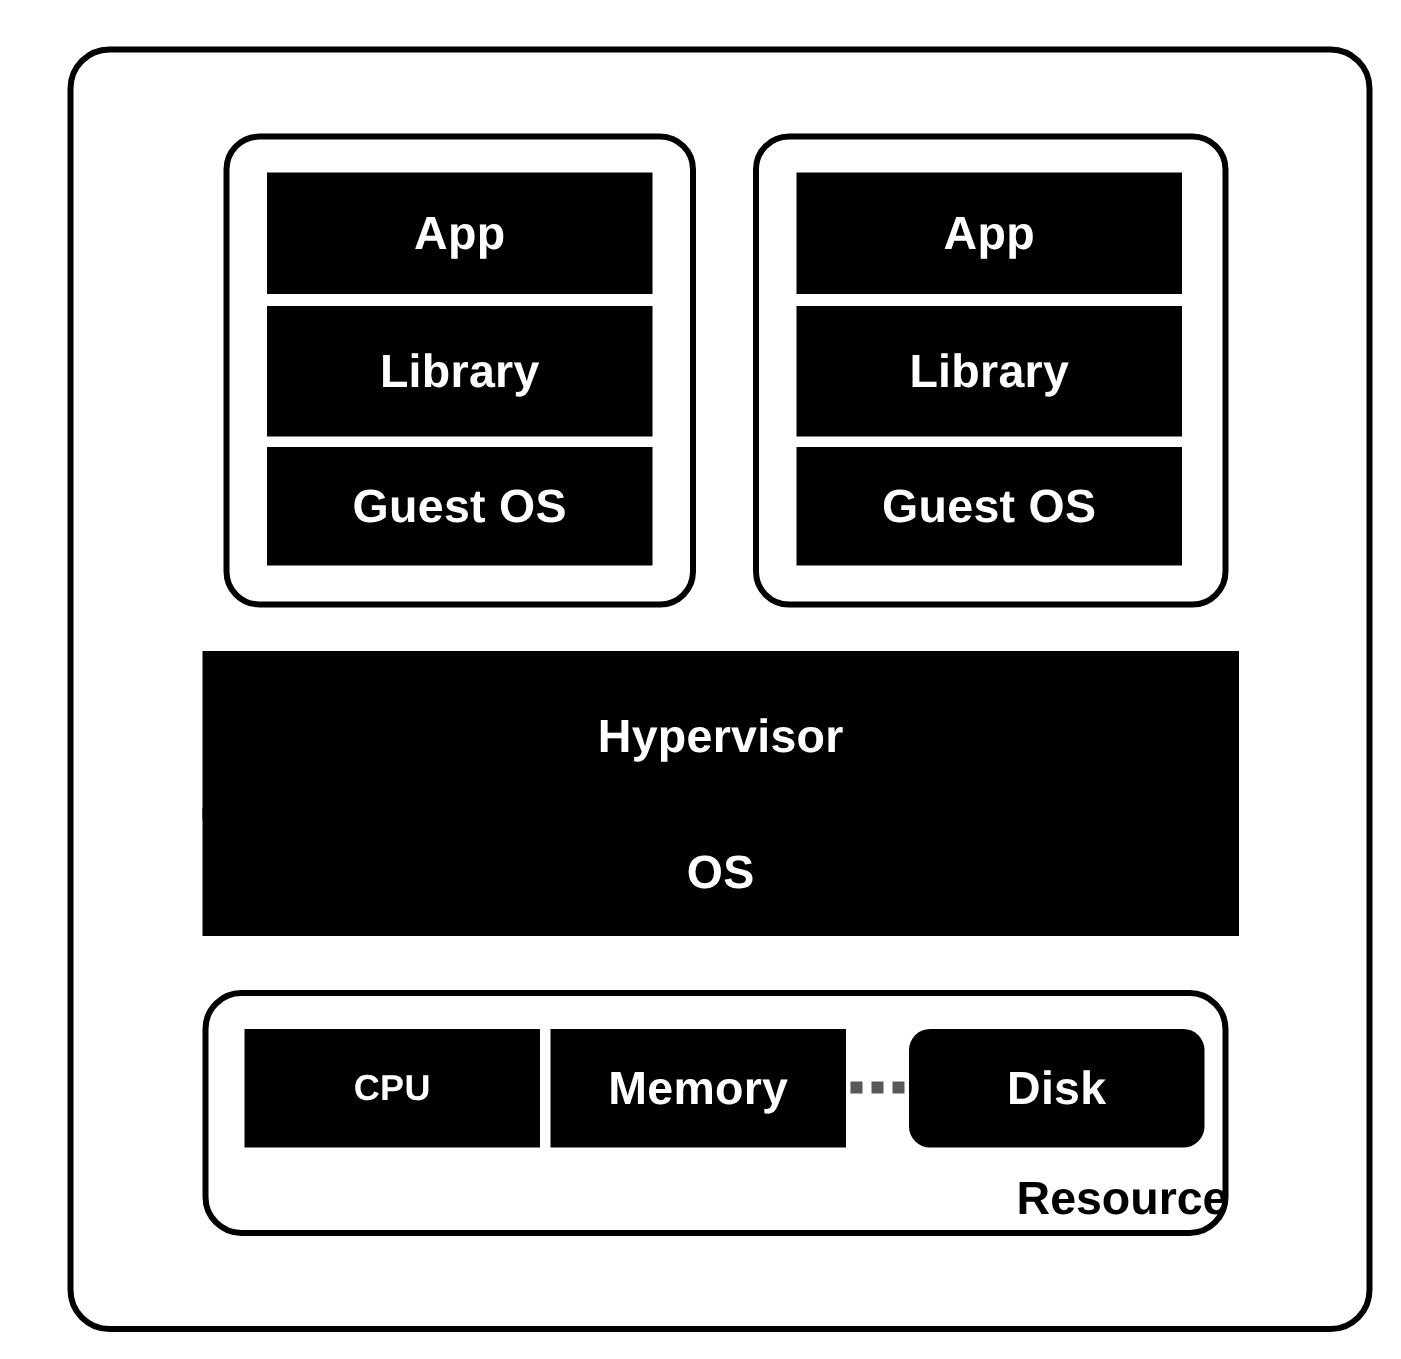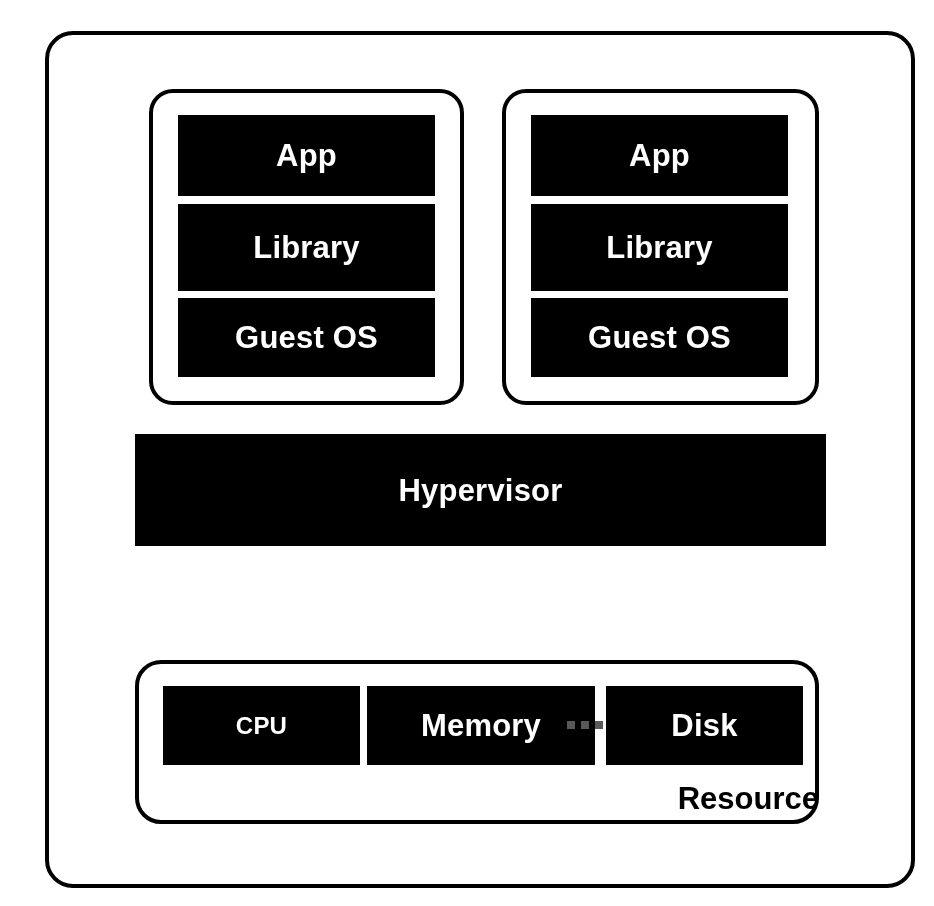--- a/index.html
+++ b/index.html
@@ -78,22 +78,22 @@
     left: 135px;
     top: 660px;
     width: 684px;
     height: 164px;
     box-sizing: border-box;
     border: 4px solid #000000;
     border-radius: 26px;
     background: #ffffff;
   }
   #blk-cpu    { left: 163px; top: 686px; width: 197px; height: 79px; font-size: 24px; }
-  #blk-memory { left: 367px; top: 686px; width: 228px; height: 79px; font-size: 31px; }
-  #blk-disk   { left: 606px; top: 686px; width: 197px; height: 79px; font-size: 31px; }
+  #blk-memory { left: 367px; top: 686px; width: 197px; height: 79px; font-size: 31px; }
+  #blk-disk   { left: 606px; top: 686px; width: 197px; height: 79px; font-size: 31px; border-radius: 14px; }
 
   
   #resource-ellipsis {
     position: absolute;
     left: 567px;
     top: 718px;
     width: 36px;
     height: 14px;
     display: flex;
     align-items: center;
@@ -130,20 +130,21 @@
   <div class="blk" id="blk-lib-1">Library</div>
   <div class="blk" id="blk-guestos-1">Guest OS</div>
 
   <div class="vm-box" id="vm-right"></div>
   <div class="blk" id="blk-app-2">App</div>
   <div class="blk" id="blk-lib-2">Library</div>
   <div class="blk" id="blk-guestos-2">Guest OS</div>
 
   <div class="blk" id="blk-hypervisor">Hypervisor</div>
 
+  <div class="blk" id="blk-os">OS</div>
 
   <div id="resource-box"></div>
 
   <div class="blk" id="blk-cpu">CPU</div>
 
   <div class="blk" id="blk-memory">Memory</div>
 
   <div id="resource-ellipsis">
     <i></i>
     <i></i>

